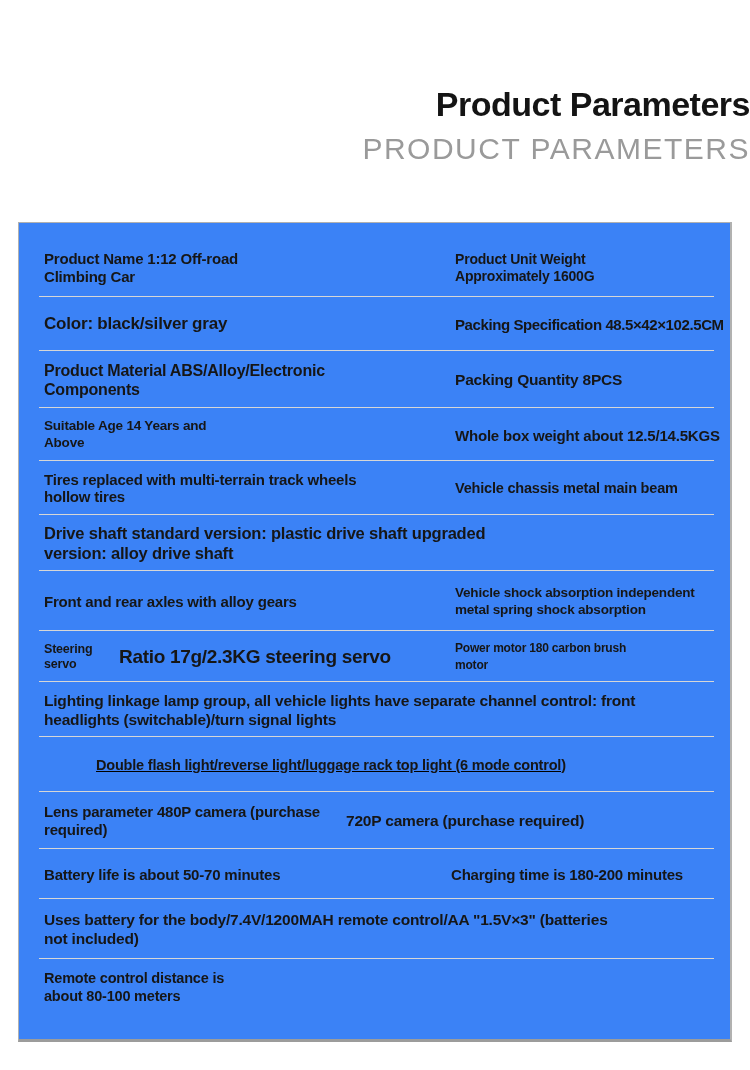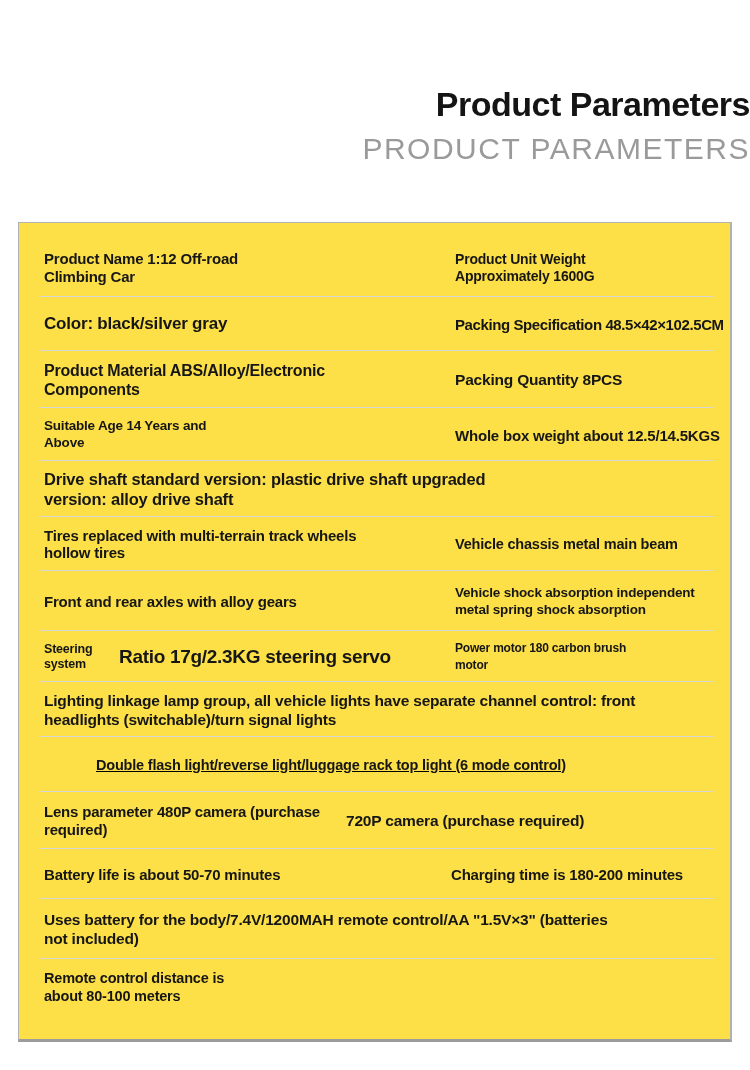--- a/index.html
+++ b/index.html
@@ -12,21 +12,21 @@
   .title{
     margin:85px 0 0 0;font-size:34px;line-height:38px;font-weight:bold;
     color:#141414;letter-spacing:-0.5px;
   }
   .subtitle{
     margin-top:9px;font-size:30px;line-height:34px;font-weight:normal;
     color:#9a9a9a;letter-spacing:1.5px;
   }
   .card{
     position:absolute;left:18px;top:222px;width:714px;height:820px;
-    box-sizing:border-box;background:#fde047;
+    box-sizing:border-box;background:#3b82f6;
     border:1px solid #b1b1b0;border-right-width:2px;border-bottom:3px solid #9c9c9b;
   }
   .row{position:relative;display:flex;align-items:center;box-sizing:border-box;}
   .row::after{
     content:"";position:absolute;left:20px;right:16px;bottom:0;height:1px;
     background:#d7d7d6;
   }
   .row.last::after{display:none;}
   .cell{
     white-space:pre;font-weight:bold;color:#161616;letter-spacing:-0.2px;
@@ -116,40 +116,40 @@
 Components</div>
       <div class="cell abs rr">Packing Quantity 8PCS</div>
     </div>
 
     <div class="row r4">
       <div class="cell l">Suitable Age 14 Years and
 Above</div>
       <div class="cell abs rr">Whole box weight about 12.5/14.5KGS</div>
     </div>
 
-    <div class="row r6">
-      <div class="cell l">Drive shaft standard version: plastic drive shaft upgraded
-version: alloy drive shaft</div>
-    </div>
-
     <div class="row r5">
       <div class="cell l">Tires replaced with multi-terrain track wheels
 hollow tires</div>
       <div class="cell abs rr">Vehicle chassis metal main beam</div>
+    </div>
+
+    <div class="row r6">
+      <div class="cell l">Drive shaft standard version: plastic drive shaft upgraded
+version: alloy drive shaft</div>
     </div>
 
     <div class="row r7">
       <div class="cell l">Front and rear axles with alloy gears</div>
       <div class="cell abs rr">Vehicle shock absorption independent
 metal spring shock absorption</div>
     </div>
 
     <div class="row r8">
       <div class="cell abs lbl">Steering
-system</div>
+servo</div>
       <div class="cell abs main">Ratio 17g/2.3KG steering servo</div>
       <div class="cell abs rr">Power motor 180 carbon brush
 motor</div>
     </div>
 
     <div class="row r9">
       <div class="cell l">Lighting linkage lamp group, all vehicle lights have separate channel control: front
 headlights (switchable)/turn signal lights</div>
     </div>
 

